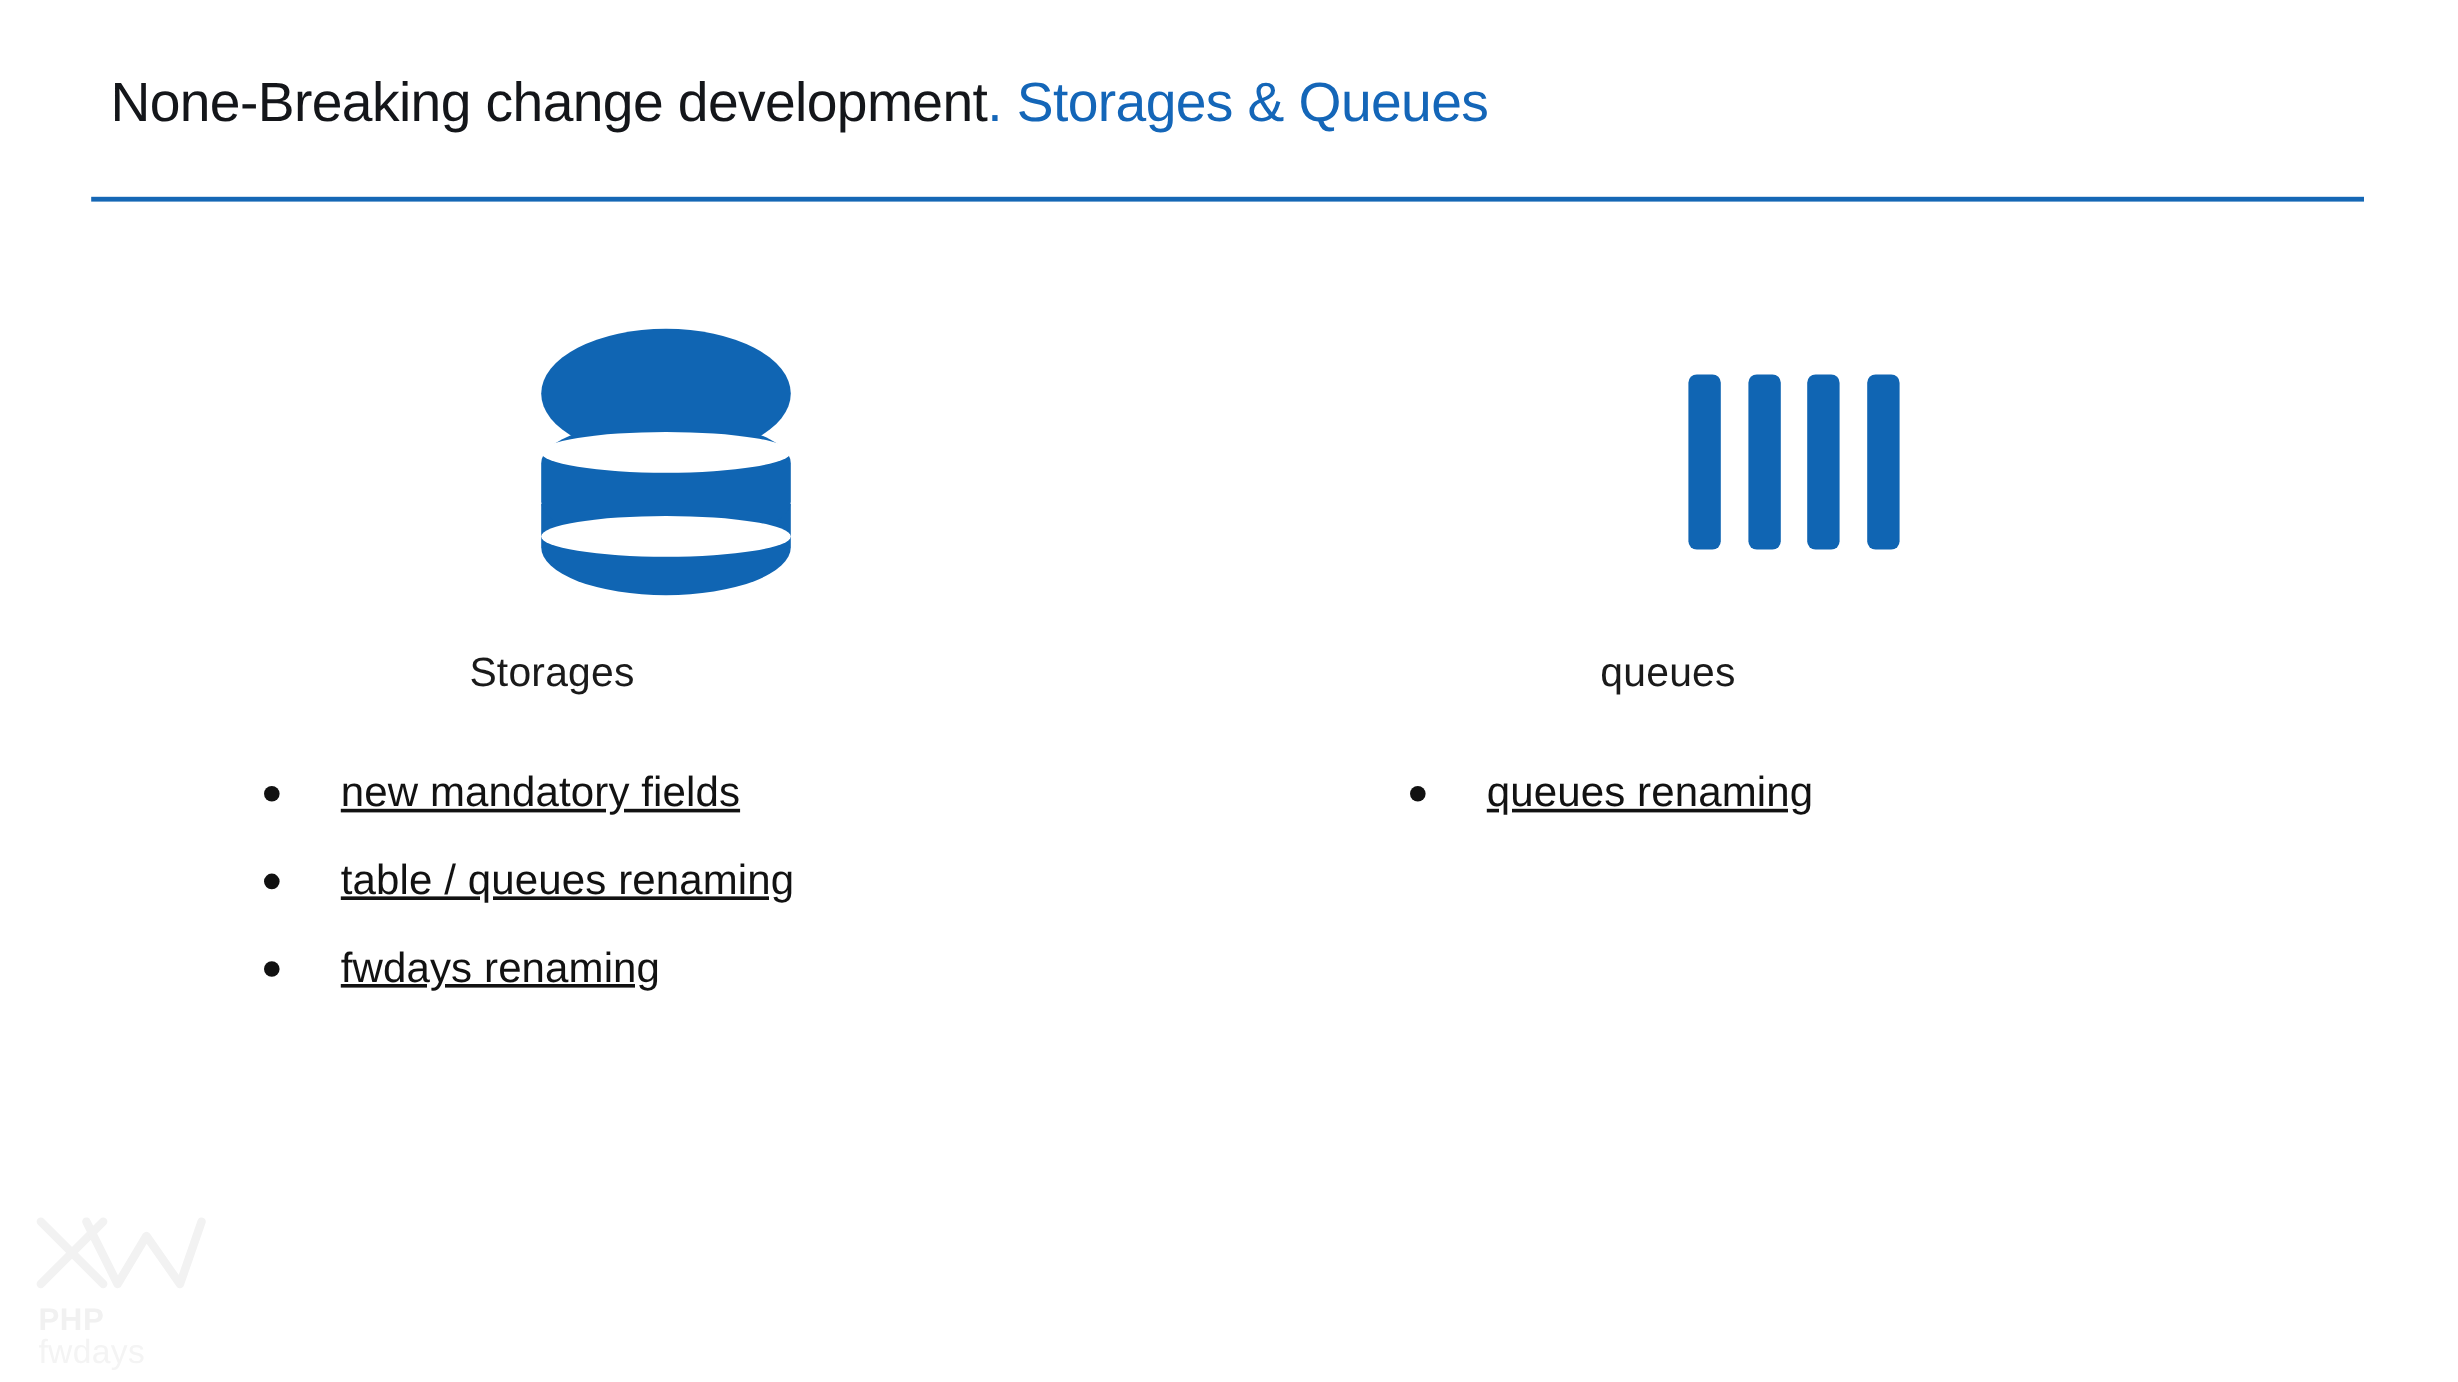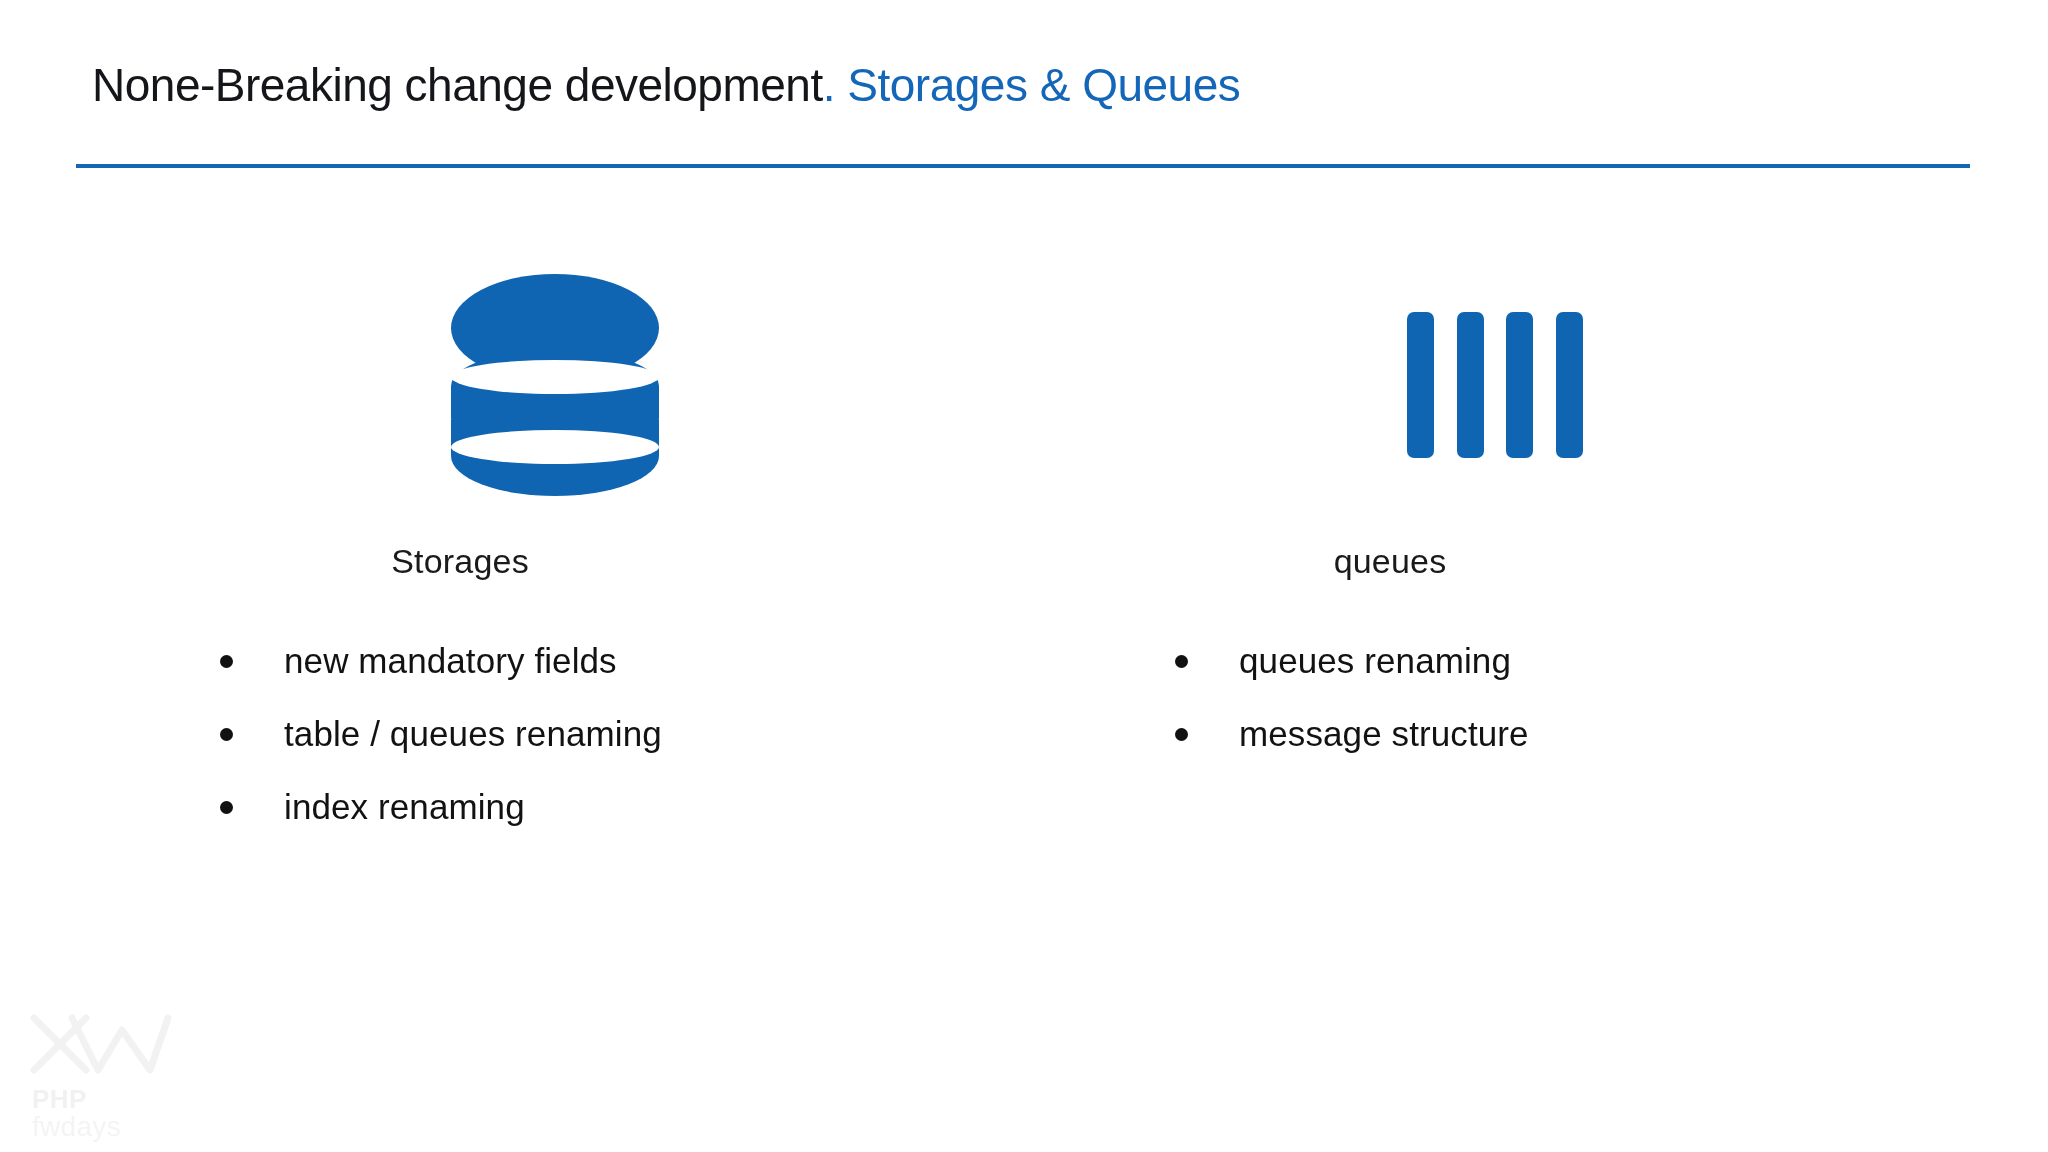--- a/index.html
+++ b/index.html
@@ -153,20 +153,21 @@
     background: #111111;
     flex: 0 0 auto;
     margin-right: 51px;
   }
   .bullet-text {
     font-size: 35px;
     font-weight: 300;
     color: #121212;
     letter-spacing: 0.1px;
     white-space: nowrap;
+    text-decoration: underline;
   }
 
   
   .logo {
     position: absolute;
     left: 26px;
     bottom: 14px;
     width: 170px;
     height: 130px;
     opacity: 1;
@@ -225,21 +226,21 @@
       <li class="bullet-row">
         <span class="bullet-dot"></span>
         <span class="bullet-text">new mandatory fields</span>
       </li>
       <li class="bullet-row">
         <span class="bullet-dot"></span>
         <span class="bullet-text">table / queues renaming</span>
       </li>
       <li class="bullet-row">
         <span class="bullet-dot"></span>
-        <span class="bullet-text">index renaming</span>
+        <span class="bullet-text">fwdays renaming</span>
       </li>
     </ul>
   </div>
 
   <div class="column right">
 
     <div class="icon-wrap">
       <div class="queue-icon">
         <div class="queue-bar"></div>
         <div class="queue-bar"></div>
@@ -247,24 +248,20 @@
         <div class="queue-bar"></div>
       </div>
     </div>
 
     <div class="caption">queues</div>
 
     <ul class="bullets">
       <li class="bullet-row">
         <span class="bullet-dot"></span>
         <span class="bullet-text">queues renaming</span>
-      </li>
-      <li class="bullet-row">
-        <span class="bullet-dot"></span>
-        <span class="bullet-text">message structure</span>
       </li>
     </ul>
   </div>
 
 </div>
 
 <div class="logo">
   <svg class="logo-mark" width="150" height="80" viewBox="0 0 150 80">
     <g stroke="#f2f2f2" stroke-width="7" fill="none" stroke-linecap="round" stroke-linejoin="round">
       <path d="M8 10 L60 62"></path>

